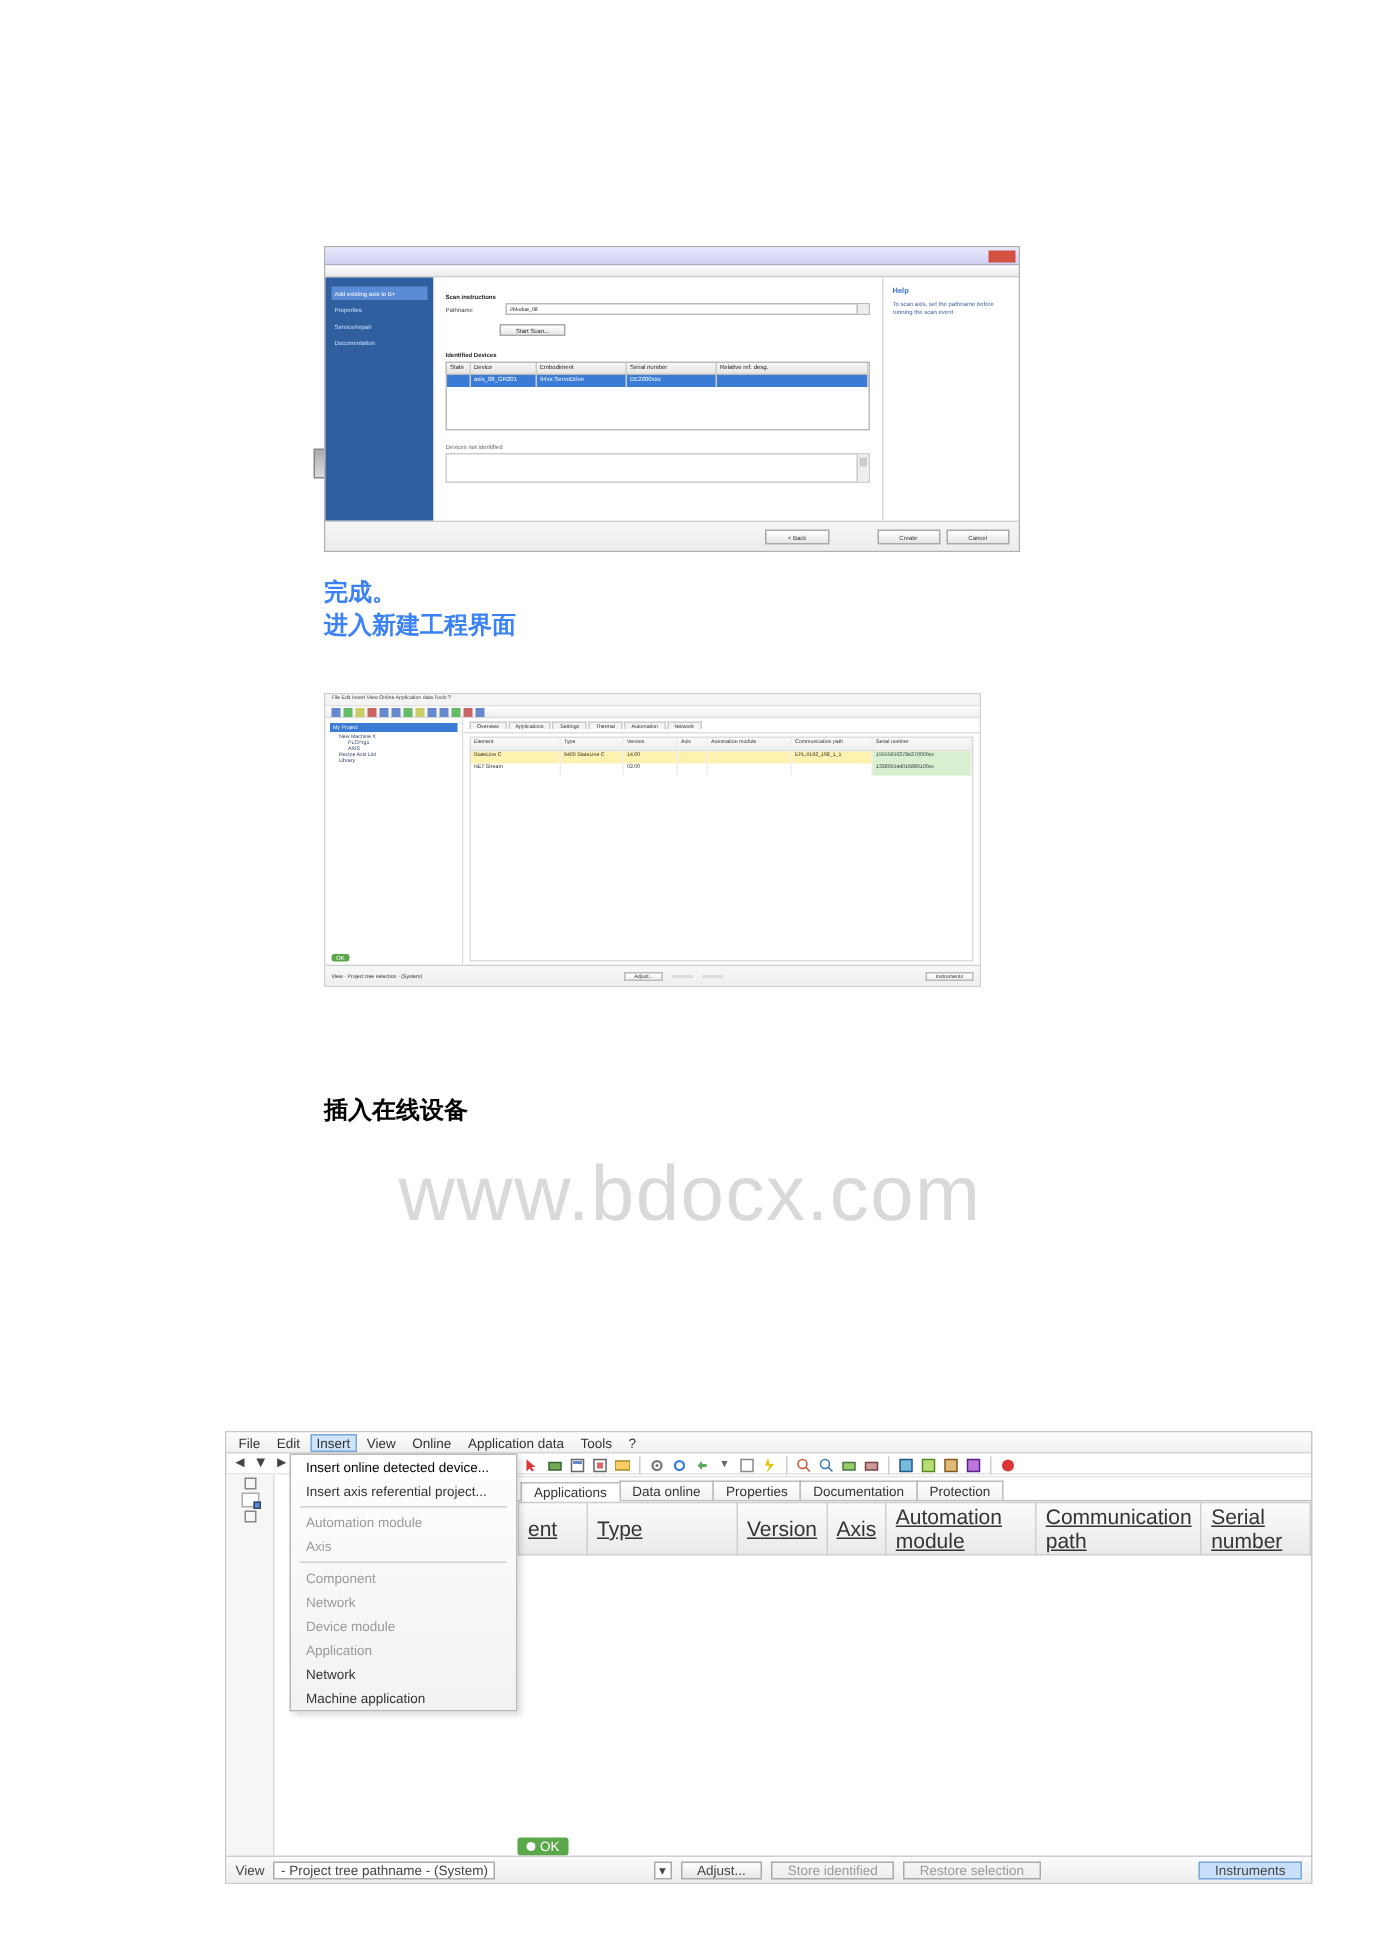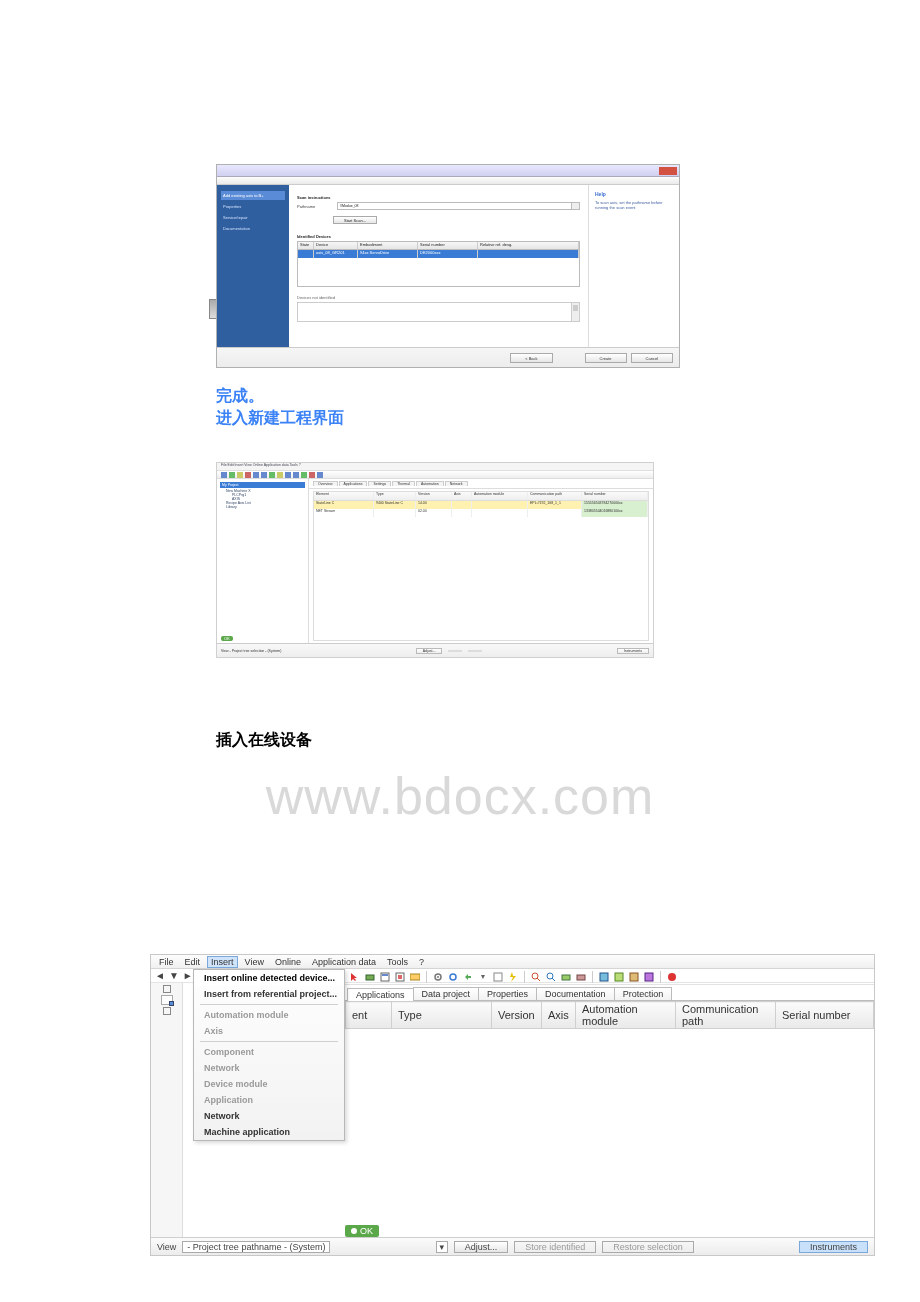--- a/index.html
+++ b/index.html
@@ -204,21 +204,20 @@
   .shot3 .navrow .arr{font-size:10px;color:#444;}
   .shot3 .dropdown-area{
     position:absolute;
     left:42px; top:14px;
     width:152px;
     background:linear-gradient(#fefefe,#f2f2f2);
     border:1px solid #b8b8b8;
     box-shadow:2px 2px 4px rgba(0,0,0,.15);
     z-index:5;
     font-size:9px;
-    font-weight:bold;
   }
   .shot3 .dropdown-area .di{padding:3px 10px;color:#333;white-space:nowrap;}
   .shot3 .dropdown-area .di.hl{background:#fff;color:#000;}
   .shot3 .dropdown-area .di.dis{color:#9a9a9a;}
   .shot3 .dropdown-area .sep{height:1px;background:#d0d0d0;margin:2px 6px;}
   .shot3 .leftgutter{
     position:absolute; left:0; top:28px; width:32px; bottom:18px;
     background:#f6f6f6; border-right:1px solid #ddd;
     display:flex; flex-direction:column; align-items:center; padding-top:2px; gap:2px;
   }
@@ -242,21 +241,21 @@
   }
   .shot3 .tabs3 .tab{
     border:1px solid #bcbcbc;border-bottom:none;background:linear-gradient(#fff,#f2f2f2);
     padding:1px 8px; margin-right:-1px;
   }
   .shot3 .tabs3 .tab.act{background:#fff;position:relative;top:1px;}
   .shot3 .gridwrap{
     position:absolute; left:194px; right:0; top:46px; bottom:34px;
     overflow:hidden; background:#fff;
   }
-  .shot3 .gridwrap table{border-collapse:collapse;width:100%;font-size:11px;color:#333;}
+  .shot3 .gridwrap table{border-collapse:collapse;width:100%;font-size:14px;color:#333;text-decoration:underline;}
   .shot3 .gridwrap th{
     background:linear-gradient(#fbfbfb,#e9e9e9);
     border:1px solid #cfcfcf; padding:1px 6px; text-align:left; font-weight:normal;
     height:14px;
   }
   .shot3 .gridwrap td{
     border:1px solid #e6e6e6; padding:1px 6px; height:14px;
     background:#eef2f7;
     color:#555;
   }
@@ -455,21 +454,21 @@
   </div>
 
   <div class="navrow">
     <span class="arr">◄</span>
     <span class="arr">▼</span>
     <span class="arr">►</span>
   </div>
 
   <div class="dropdown-area">
     <div class="di hl">Insert online detected device...</div>
-    <div class="di">Insert from referential project...</div>
+    <div class="di">Insert axis referential project...</div>
     <div class="sep"></div>
     <div class="di dis">Automation module</div>
     <div class="di dis">Axis</div>
     <div class="sep"></div>
     <div class="di dis">Component</div>
     <div class="di dis">Network</div>
     <div class="di dis">Device module</div>
     <div class="di dis">Application</div>
     <div class="di">Network</div>
     <div class="di">Machine application</div>
@@ -590,21 +589,21 @@
     <span class="sep3"></span>
     <span class="ic">
       <svg width="10" height="10" viewBox="0 0 10 10">
           <circle cx="5" cy="5" r="4" fill="#d33"></circle>
         </svg>
     </span>
   </div>
 
   <div class="tabs3">
     <span class="tab act">Applications</span>
-    <span class="tab">Data project</span>
+    <span class="tab">Data online</span>
     <span class="tab">Properties</span>
     <span class="tab">Documentation</span>
     <span class="tab">Protection</span>
   </div>
 
   <div class="gridwrap">
     <table>
       <thead>
         <tr>
           <th style="width:46px">ent</th>

